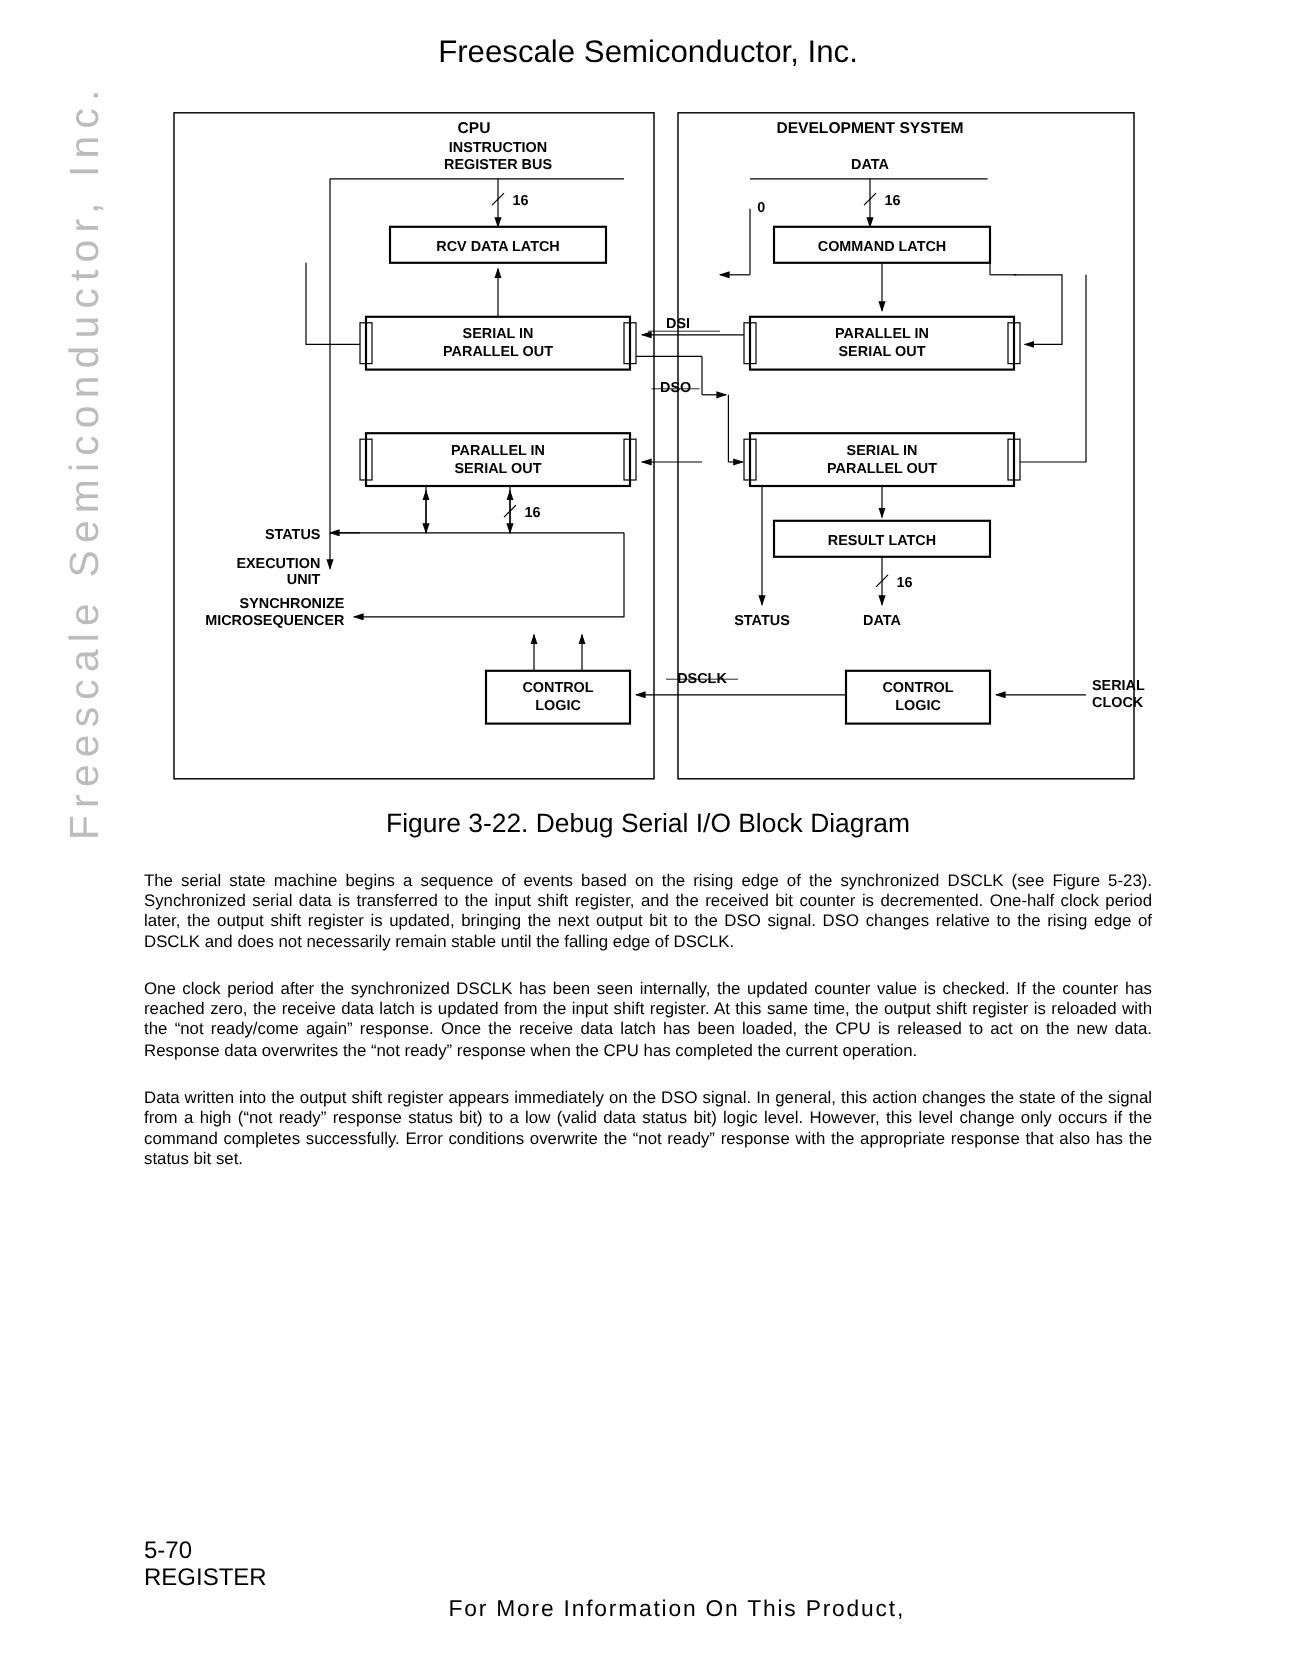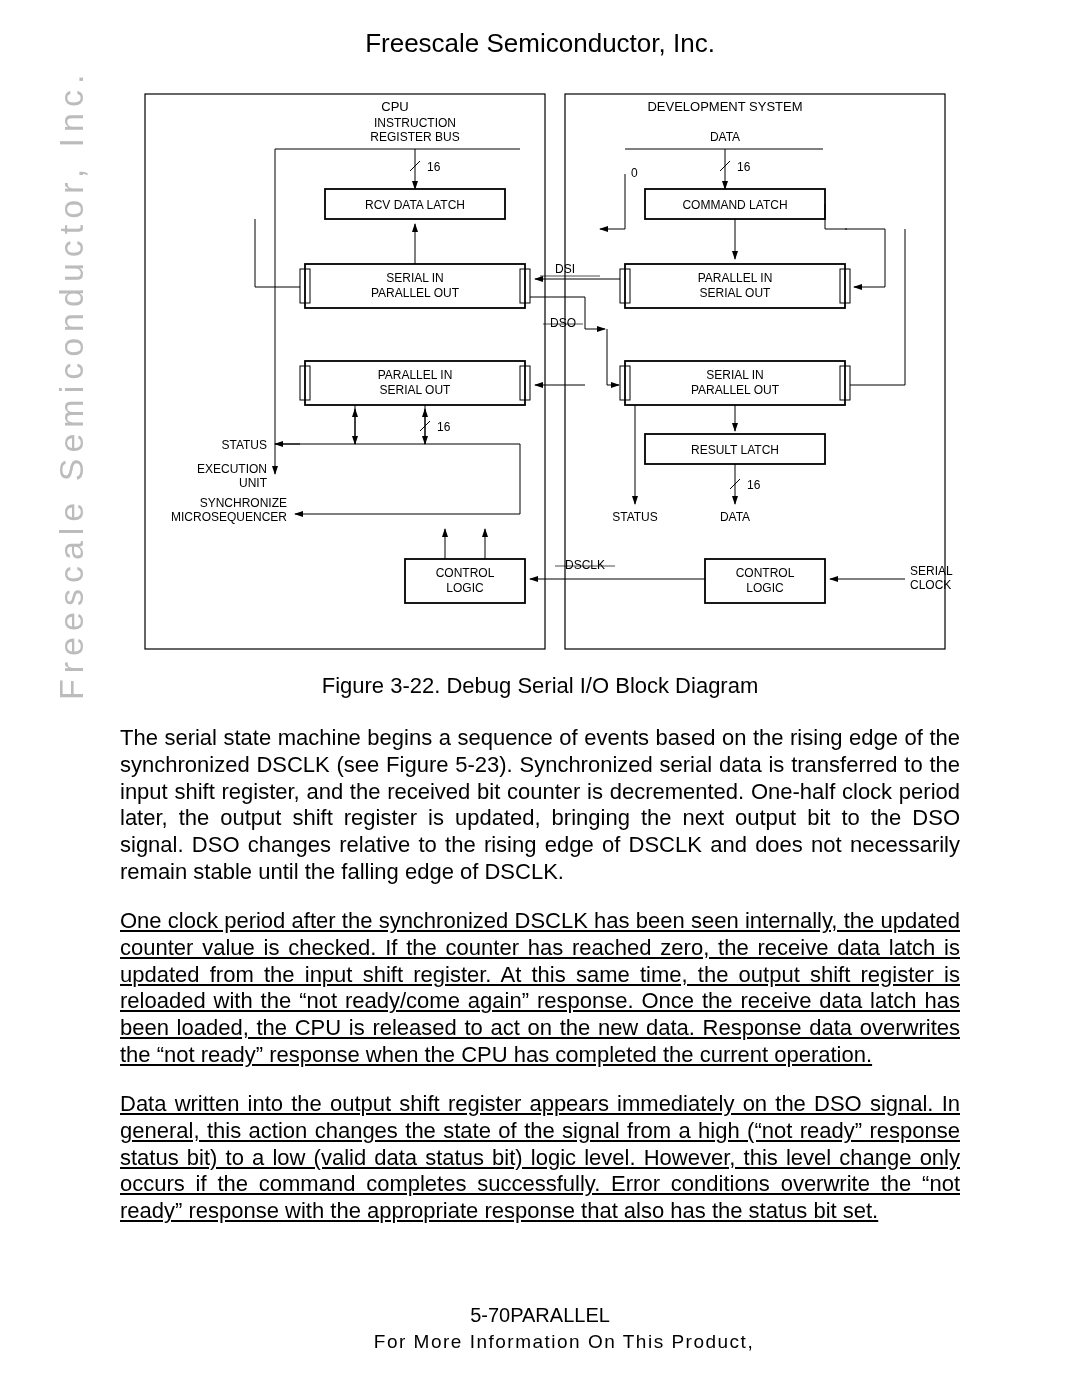--- a/index.html
+++ b/index.html
@@ -26,46 +26,48 @@
     color: #bcbcbc;
     letter-spacing: 6px;
     white-space: nowrap;
     font-family: Arial, sans-serif;
   }
   .diagram-wrap {
     margin: 30px auto 0 auto;
     width: 830px;
     height: 570px;
     position: relative;
+    font-weight: bold;
   }
   .diagram-wrap svg { position:absolute; inset:0; }
   .caption {
     text-align:center;
     font-size: 22px;
     margin-top: 14px;
   }
   .body-text {
     width: 840px;
     margin: 26px auto 0 auto;
-    font-size: 22px;
+    font-size: 14px;
     line-height: 1.22;
     text-align: justify;
   }
-  .body-text + .body-text { margin-top: 22px; text-decoration: underline; }
+  .body-text + .body-text { margin-top: 22px; }
   .footer {
     position:absolute;
     bottom: 44px;
     left: 0; right:0;
     font-size: 20px;
   }
   .footer-line1 {
     display:flex;
     justify-content: center;
     width: 840px;
     margin: 0 auto;
+    flex-direction: column;
   }
   .footer-line2, .footer-line3 {
     text-align:center;
     letter-spacing: 1.5px;
     font-size: 19px;
     margin-top:4px;
     padding-left:48px;
   }
   text { font-family: Arial, sans-serif; }
   .lbl-sm { font-size: 12px; }
@@ -226,16 +228,16 @@
 
 <div class="caption">Figure 3-22. Debug Serial I/O Block Diagram</div>
 
 <div class="body-text">The serial state machine begins a sequence of events based on the rising edge of the synchronized DSCLK (see Figure 5-23). Synchronized serial data is transferred to the input shift register, and the received bit counter is decremented. One-half clock period later, the output shift register is updated, bringing the next output bit to the DSO signal. DSO changes relative to the rising edge of DSCLK and does not necessarily remain stable until the falling edge of DSCLK.</div>
 <div class="body-text">One clock period after the synchronized DSCLK has been seen internally, the updated counter value is checked. If the counter has reached zero, the receive data latch is updated from the input shift register. At this same time, the output shift register is reloaded with the “not ready/come again” response. Once the receive data latch has been loaded, the CPU is released to act on the new data. Response data overwrites the “not ready” response when the CPU has completed the current operation.</div>
 <div class="body-text">Data written into the output shift register appears immediately on the DSO signal. In general, this action changes the state of the signal from a high (“not ready” response status bit) to a low (valid data status bit) logic level. However, this level change only occurs if the command completes successfully. Error conditions overwrite the “not ready” response with the appropriate response that also has the status bit set.</div>
 
 <div class="footer">
   <div class="footer-line1">
     <span>5-70</span>
-    <span>PARALLEL</span>
+    <span>REGISTER</span>
   </div>
   <div class="footer-line2">For More Information On This Product,</div>
 </div>
 
 </body></html>

